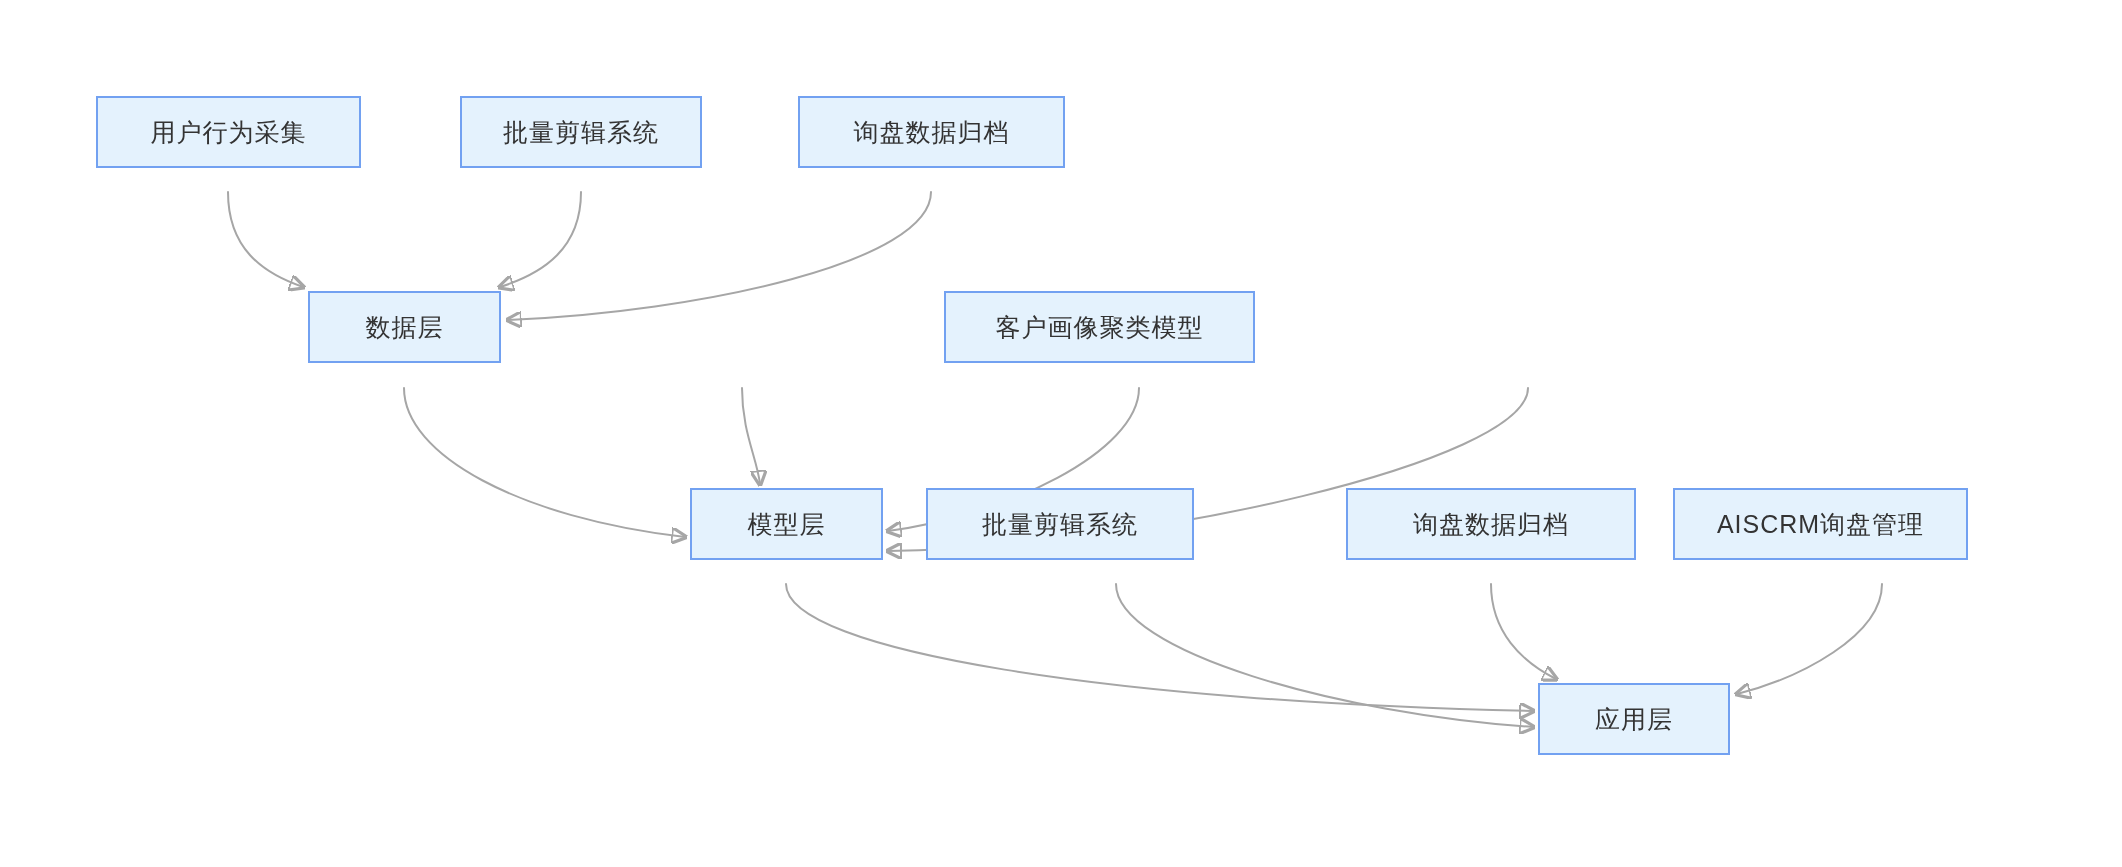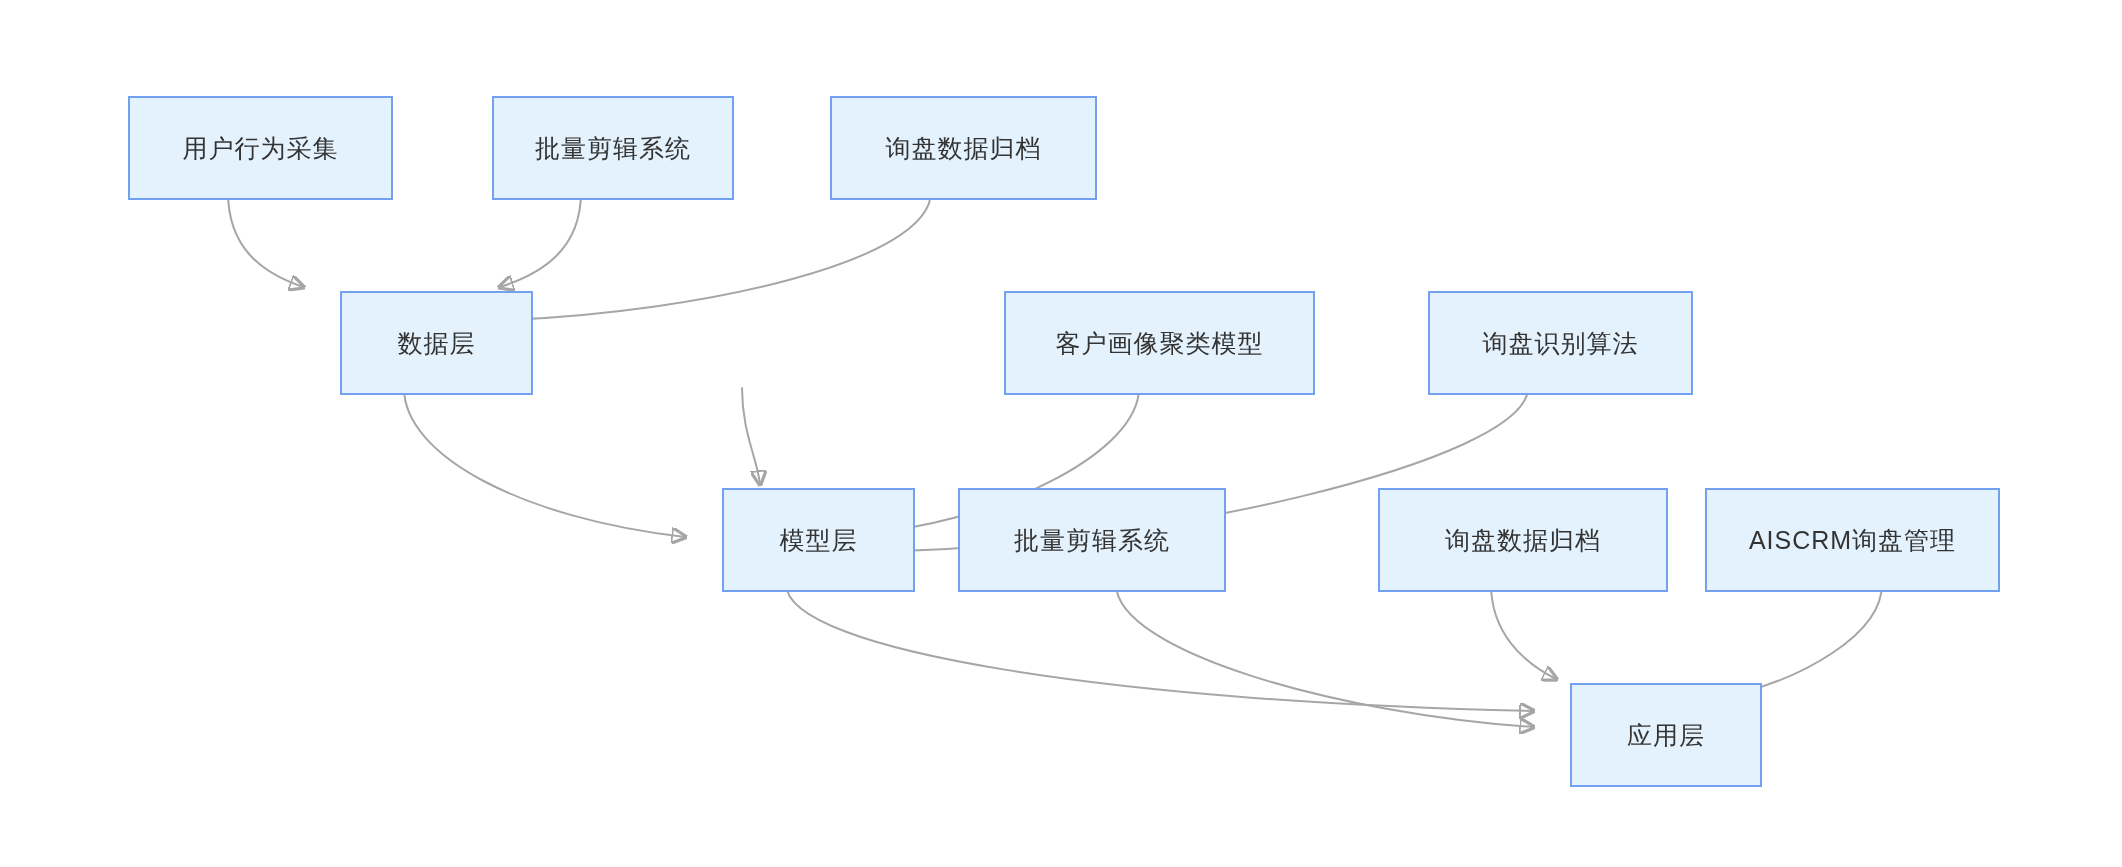--- a/index.html
+++ b/index.html
@@ -24,30 +24,29 @@
     z-index: 1;
   }
   .edges path {
     fill: none;
     stroke: #a6a6a6;
     stroke-width: 2;
     stroke-linecap: round;
   }
   .node {
     position: absolute;
-    height: 104px;
+    height: 72px;
     box-sizing: border-box;
     background: #e4f2fd;
     border: 2px solid #72a1f1;
     display: flex;
     align-items: center;
     justify-content: center;
     z-index: 2;
     cursor: default;
-    margin-left: 32px;
   }
   .node span {
     color: #333333;
     font-size: 25px;
     letter-spacing: 1px;
     white-space: nowrap;
   }
 </style>
 </head>
 <body>
@@ -79,25 +78,22 @@
   <div class="node" style="left:460px; top:96px;  width:242px">
     <span>批量剪辑系统</span>
   </div>
   <div class="node" style="left:798px; top:96px;  width:267px">
     <span>询盘数据归档</span>
   </div>
 
   <div class="node" style="left:308px; top:291px; width:193px">
     <span>数据层</span>
   </div>
-  <div class="node" style="left:972px; top:291px; width:311px">
+  <div class="node" style="left:944px; top:291px; width:311px">
     <span>客户画像聚类模型</span>
-  </div>
-  <div class="node" style="left:1396px;top:291px; width:265px">
-    <span>询盘识别算法</span>
   </div>
 
   <div class="node" style="left:690px; top:488px; width:193px">
     <span>模型层</span>
   </div>
   <div class="node" style="left:926px; top:488px; width:268px">
     <span>批量剪辑系统</span>
   </div>
   <div class="node" style="left:1346px;top:488px; width:290px">
     <span>询盘数据归档</span>

